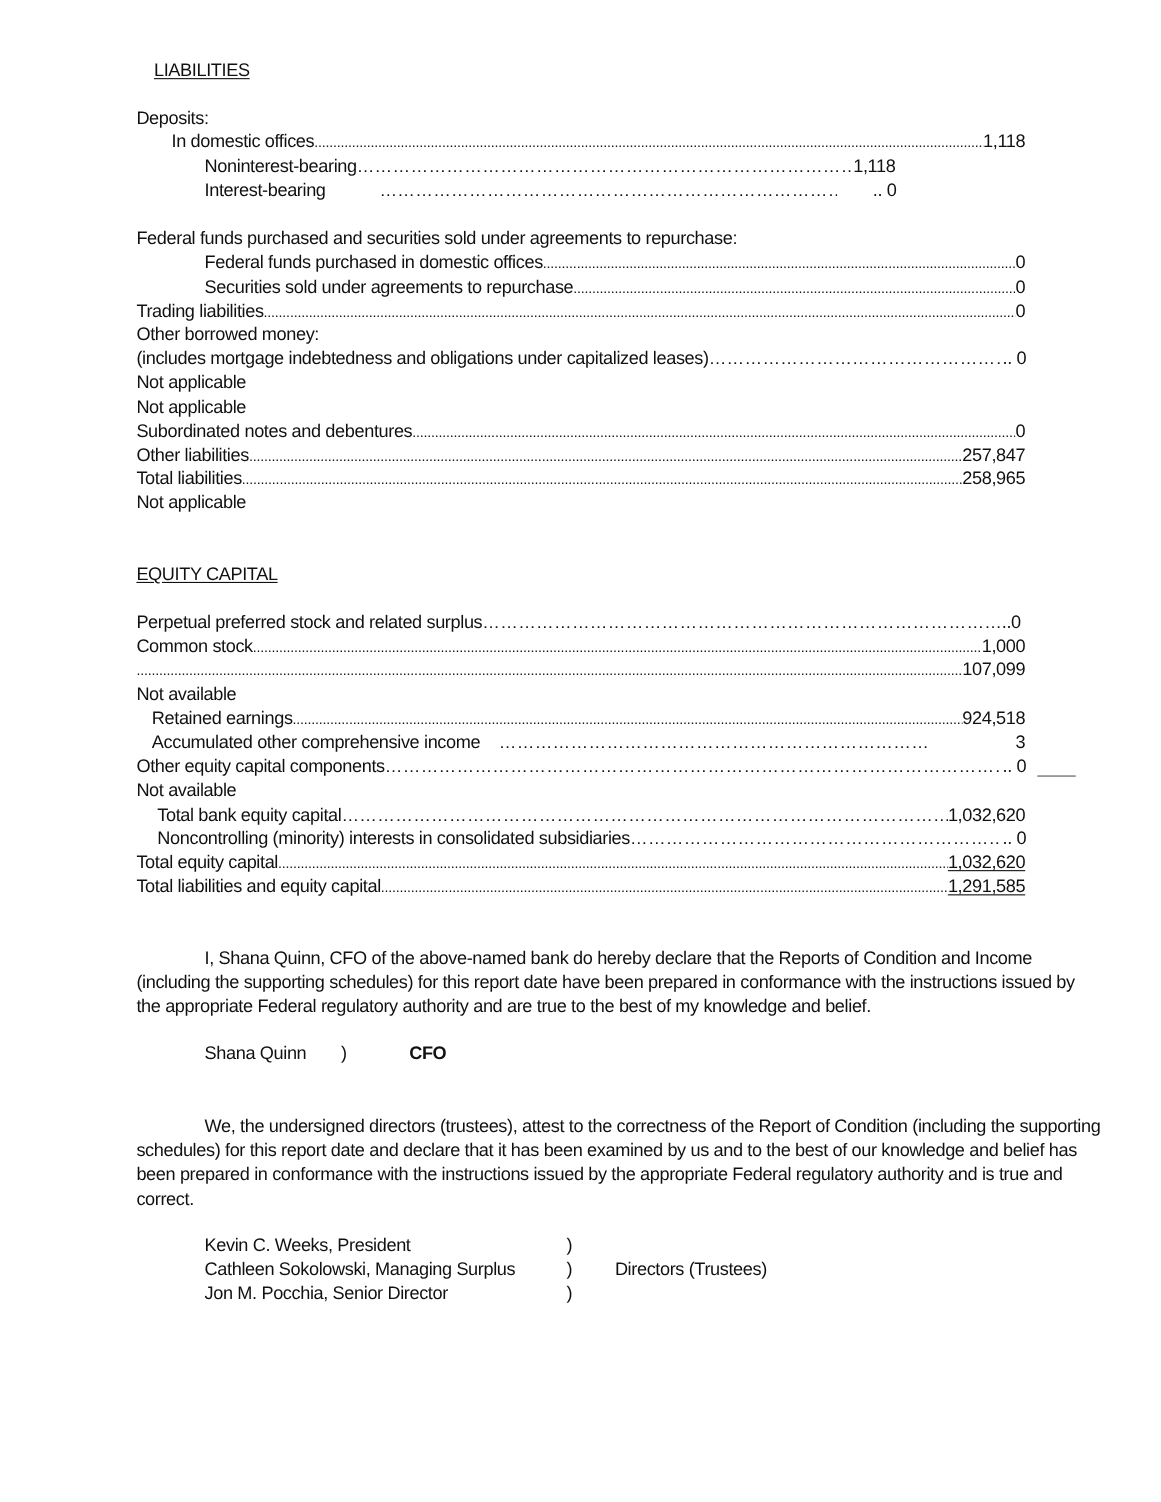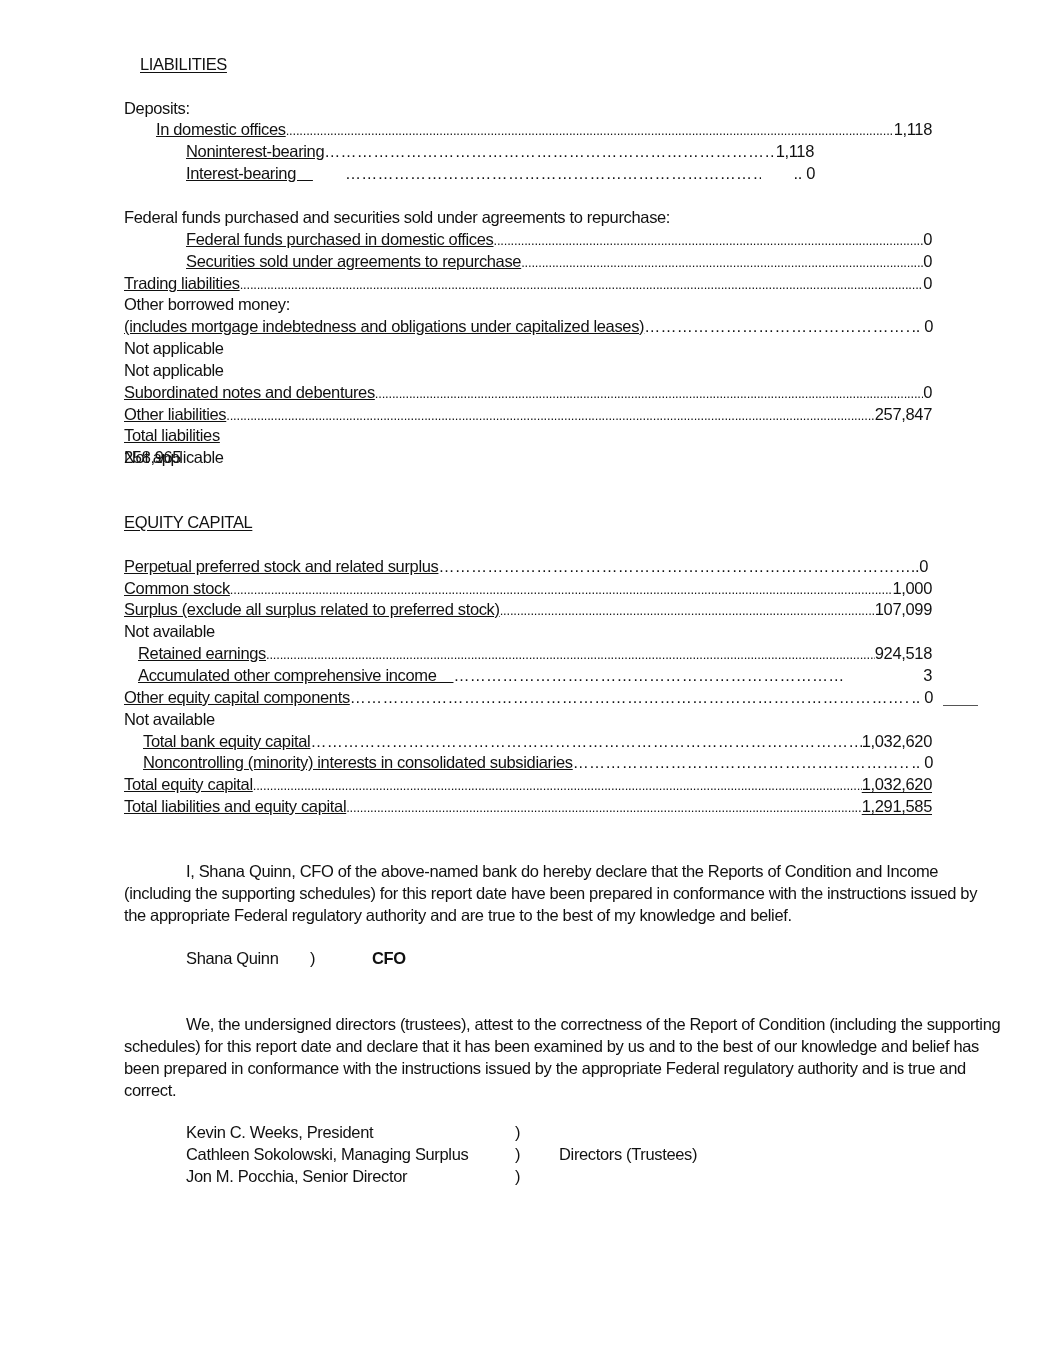--- a/index.html
+++ b/index.html
@@ -4,21 +4,21 @@
 <style>
   html, body { margin: 0; padding: 0; background: #ffffff; }
   body {
     width: 1055px; height: 1365px; position: relative; overflow: hidden;
     font-family: "Liberation Sans", sans-serif; font-size: 16.5px; color: #111;
     letter-spacing: -0.35px;
   }
   .abs { position: absolute; white-space: nowrap; line-height: 22px; }
   .heading { text-decoration: underline; text-underline-offset: 2px; }
   .row { position: absolute; height: 22px; line-height: 22px; white-space: nowrap; display: flex; align-items: baseline; }
-  .row .lbl { flex: 0 0 auto; text-decoration: underline; }
+  .row .lbl { flex: 0 0 auto; }
   .row .dots { flex: 1 1 auto; overflow: hidden; color: #111; letter-spacing: 0; }
   .row .dots.fine::before { content: "........................................................................................................................................................................................................................................................................................................................................................................................................"; font-size: 13px; letter-spacing: -0.2px; }
   .row .dots.wide::before { content: "……………………………………………………………………………………………………………………………………………………………………………………………………"; font-size: 16px; letter-spacing: 0.3px; }
   .row .val { flex: 0 0 auto; text-align: right; }
   .u { text-decoration: underline; text-underline-offset: 2px; }
   .para { position: absolute; left: 124px; width: 875px; line-height: 22px; white-space: normal; }
   .para .indent { display: inline-block; width: 62px; }
   .blank-line { position: absolute; left: 943px; top: 705px; width: 35px; border-top: 1px solid #555; }
 </style>
 </head>
@@ -70,41 +70,40 @@
 <div class="row" style="left:124px; top:381px; width:808px;">
   <span class="lbl">Subordinated notes and debentures</span>
     <span class="dots fine"></span>
     <span class="val">0</span>
 </div>
 <div class="row" style="left:124px; top:403px; width:808px;">
   <span class="lbl">Other liabilities </span>
     <span class="dots fine"></span>
     <span class="val">257,847</span>
 </div>
-<div class="row" style="left:124px; top:424px; width:808px;flex-direction:column;">
+<div class="row" style="left:124px; top:424px; width:808px;">
   <span class="lbl">Total liabilities</span>
     <span class="dots fine"></span>
     <span class="val">258,965</span>
 </div>
 <div class="abs" style="left:124px; top:446px;">Not applicable</div>
 
 <div class="abs heading" style="left:124px; top:511px;">EQUITY CAPITAL</div>
 
 <div class="row" style="left:124px; top:555px; width:804px;">
   <span class="lbl">Perpetual preferred stock and related surplus </span>
     <span class="dots wide"></span>
     <span class="val">..0</span>
 </div>
 <div class="row" style="left:124px; top:577px; width:808px;">
   <span class="lbl">Common stock</span>
     <span class="dots fine"></span>
     <span class="val">1,000</span>
 </div>
 <div class="row" style="left:124px; top:598px; width:808px;">
-  <span class="lbl">Surplus (exclude all surplus related to preferred stock)</span>
     <span class="dots fine"></span>
     <span class="val">107,099</span>
 </div>
 <div class="abs" style="left:124px; top:620px;">Not available</div>
 <div class="row" style="left:138px; top:642px; width:794px;">
   <span class="lbl">Retained earnings </span>
     <span class="dots fine"></span>
     <span class="val">924,518</span>
 </div>
 <div class="row" style="left:138px; top:664px; width:794px;">

